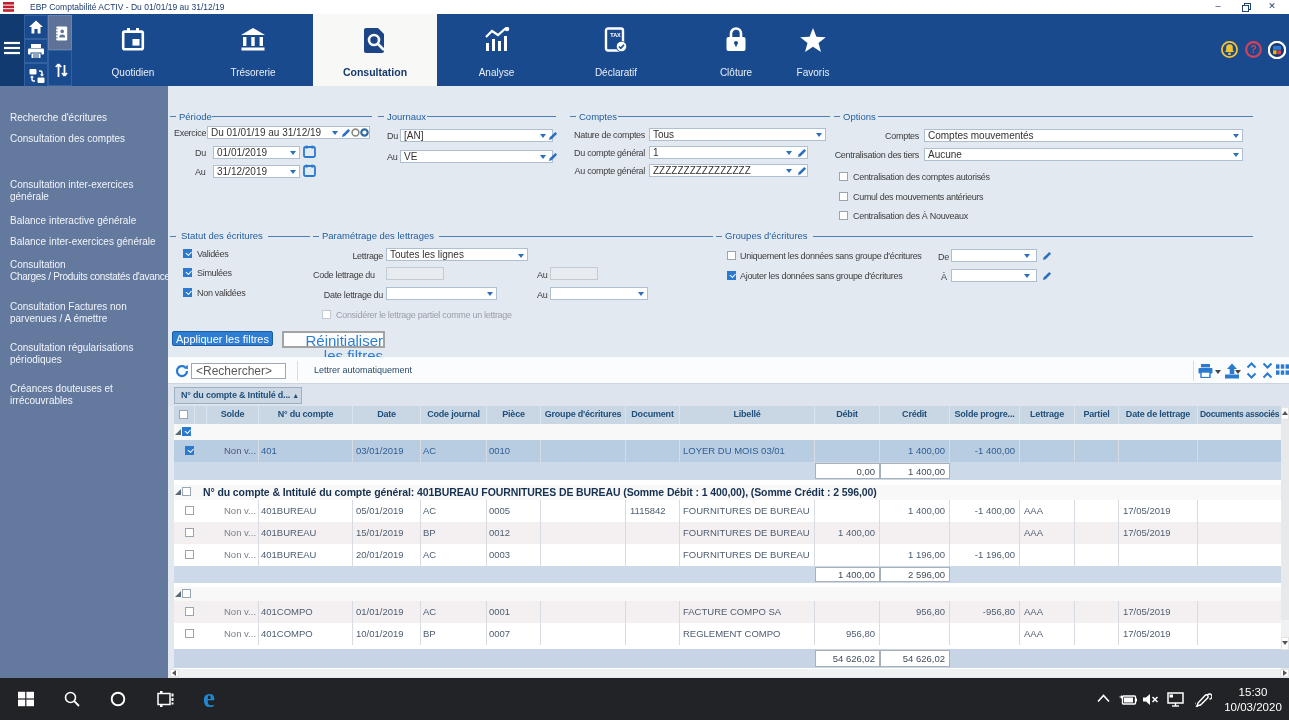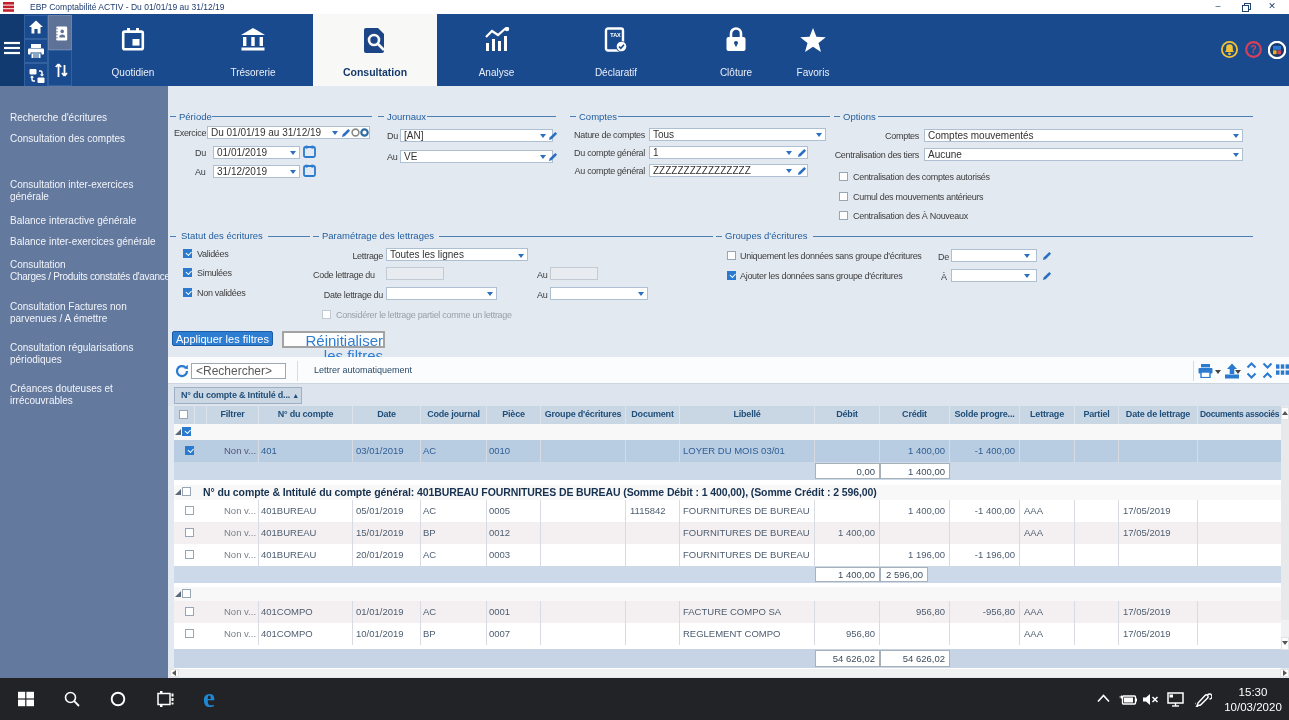--- a/index.html
+++ b/index.html
@@ -425,21 +425,21 @@
   <div id="chiprow">
       <div id="chip">N° du compte &amp; Intitulé d... <span style="font-size:7px">▲</span></div>
     </div>
   <div id="grid">
     <div style="position:absolute;left:0;top:18px;width:1107px;height:245px;background:#fff"></div>
     <div class="trow" id="gridhead" style="top:0;height:18px">
       <div class="cell" style="left:0;width:21px">
           <div class="chk" style="left:5px;top:4px"></div>
         </div>
       <div class="cell" style="left:21px;width:12px"></div>
-      <div class="cell" style="left:33px;width:52px">Filtrer</div>
+      <div class="cell" style="left:33px;width:52px">Solde</div>
       <div class="cell" style="left:85px;width:94px">N° du compte</div>
       <div class="cell" style="left:179px;width:68px">Date</div>
       <div class="cell" style="left:247px;width:66px">Code journal</div>
       <div class="cell" style="left:313px;width:54px">Pièce</div>
       <div class="cell" style="left:367px;width:85px">Groupe d'écritures</div>
       <div class="cell" style="left:452px;width:54px">Document</div>
       <div class="cell" style="left:506px;width:135px">Libellé</div>
       <div class="cell" style="left:641px;width:65px">Débit</div>
       <div class="cell" style="left:706px;width:70px">Crédit</div>
       <div class="cell" style="left:776px;width:70px">Solde progre...</div>
@@ -540,21 +540,21 @@
       <div class="cell sep num" style="left:706px;width:70px;line-height:22px;padding-right:4px">1 196,00</div>
       <div class="cell sep num" style="left:776px;width:70px;line-height:22px;padding-right:4px">-1 196,00</div>
       <div class="cell sep" style="left:846px;width:55px"></div>
       <div class="cell sep" style="left:901px;width:44px"></div>
       <div class="cell sep" style="left:945px;width:79px"></div>
       <div class="cell" style="left:1024px;width:83px"></div>
     </div>
 
     <div class="trow sumrow" style="top:160px;height:17px">
       <div class="sumbox num" style="left:641px;top:1px;width:65px;height:15px;line-height:14px">1 400,00</div>
-      <div class="sumbox num" style="left:706px;top:1px;width:48px;height:15px;line-height:14px">2 596,00</div>
+      <div class="sumbox num" style="left:706px;top:1px;width:70px;height:15px;line-height:14px">2 596,00</div>
     </div>
 
     <div class="trow grouprow" style="top:181px;height:14px;line-height:14px">
       <svg style="position:absolute;left:1px;top:4px" width="6" height="6" viewBox="0 0 6 6">
           <path d="M0 6 L6 0 L6 6 Z" fill="#5a6a7a"></path>
         </svg>
       <div class="chk" style="left:8px;top:2px"></div>
     </div>
 
     <div class="trow" style="top:195px;height:22px;background:#f4f0f1">

